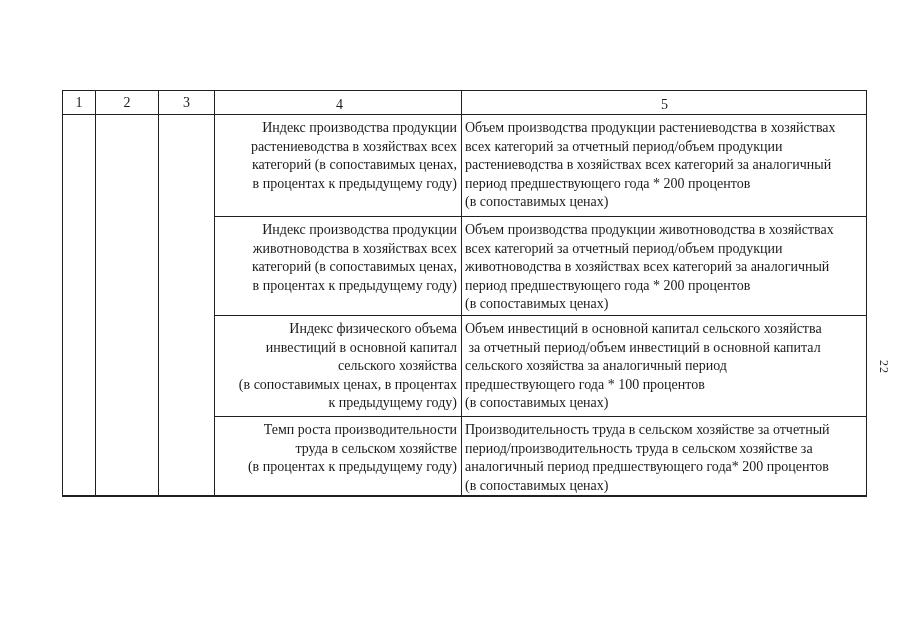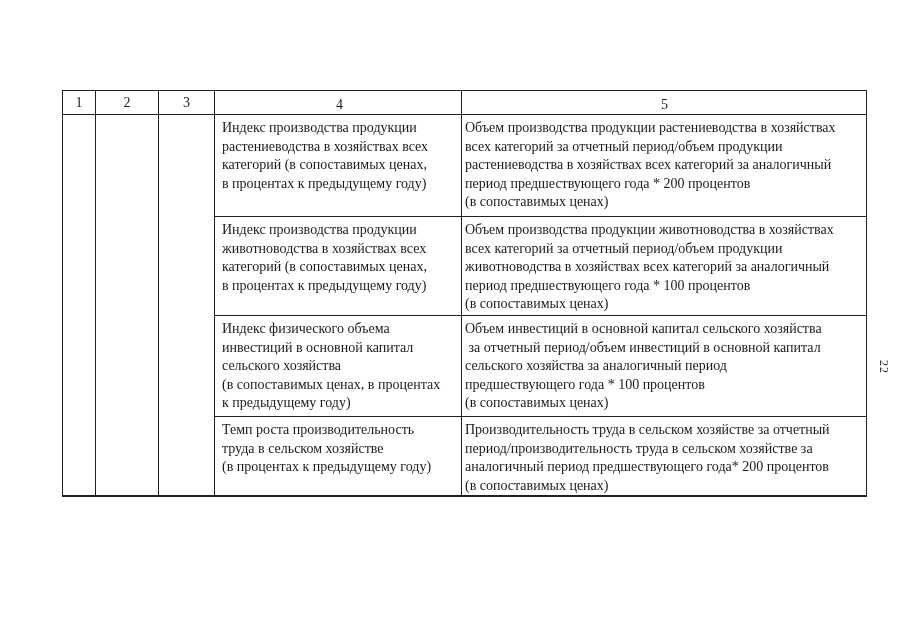--- a/index.html
+++ b/index.html
@@ -40,21 +40,21 @@
   tr.rh td {
     text-align: center;
     vertical-align: middle;
     white-space: normal;
     line-height: 14px;
   }
   tr.r1 { height: 102px; }
   tr.r2 { height: 99px; }
   tr.r3 { height: 101px; }
   tr.r4 { height: 77px; }
-  td.c4 { padding: 4px 4px 0 7px; }
+  td.c4 { padding: 4px 4px 0 7px; text-align: right; }
   td.c5 { padding: 4px 2px 0 3px; }
   .pagenum {
     position: absolute;
     left: 876px;
     top: 360px;
     writing-mode: vertical-rl;
     text-orientation: mixed;
     font-size: 12px;
     letter-spacing: 1px;
     color: #2e2e2e;
@@ -88,37 +88,37 @@
 (в сопоставимых ценах)</td>
     </tr>
     <tr class="r2">
       <td class="c4">Индекс производства продукции
 животноводства в хозяйствах всех
 категорий (в сопоставимых ценах,
 в процентах к предыдущему году)</td>
       <td class="c5">Объем производства продукции животноводства в хозяйствах
 всех категорий за отчетный период/объем продукции
 животноводства в хозяйствах всех категорий за аналогичный
-период предшествующего года * 100 процентов
+период предшествующего года * 200 процентов
 (в сопоставимых ценах)</td>
     </tr>
     <tr class="r3">
       <td class="c4">Индекс физического объема
 инвестиций в основной капитал
 сельского хозяйства
 (в сопоставимых ценах, в процентах
 к предыдущему году)</td>
       <td class="c5">Объем инвестиций в основной капитал сельского хозяйства
 &nbsp;за отчетный период/объем инвестиций в основной капитал
 сельского хозяйства за аналогичный период
 предшествующего года * 100 процентов
 (в сопоставимых ценах)</td>
     </tr>
     <tr class="r4">
-      <td class="c4">Темп роста производительность
+      <td class="c4">Темп роста производительности
 труда в сельском хозяйстве
 (в процентах к предыдущему году)</td>
       <td class="c5">Производительность труда в сельском хозяйстве за отчетный
 период/производительность труда в сельском хозяйстве за
 аналогичный период предшествующего года* 200 процентов
 (в сопоставимых ценах)</td>
     </tr>
   </tbody>
     </table>
   <div class="pagenum">22</div>

